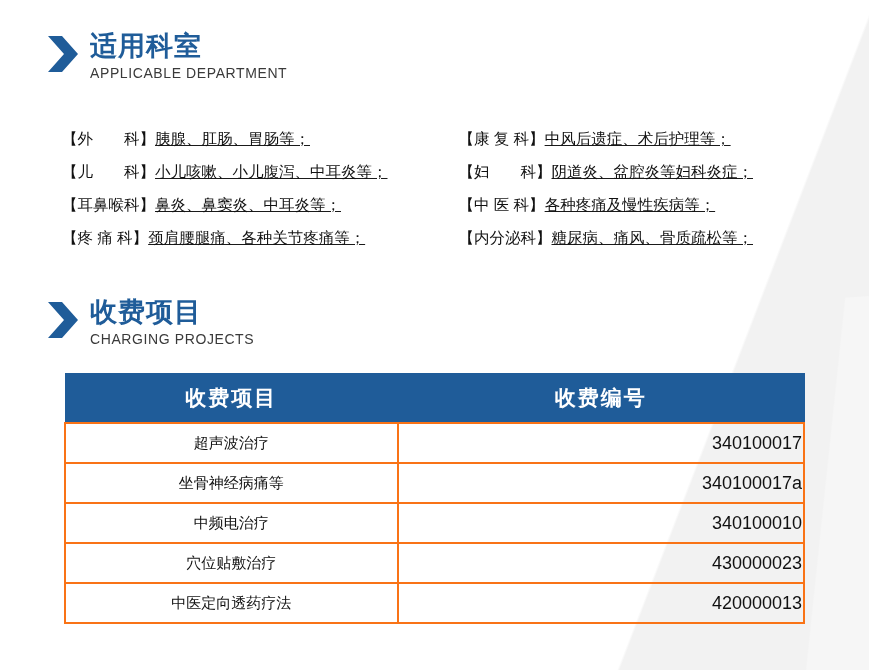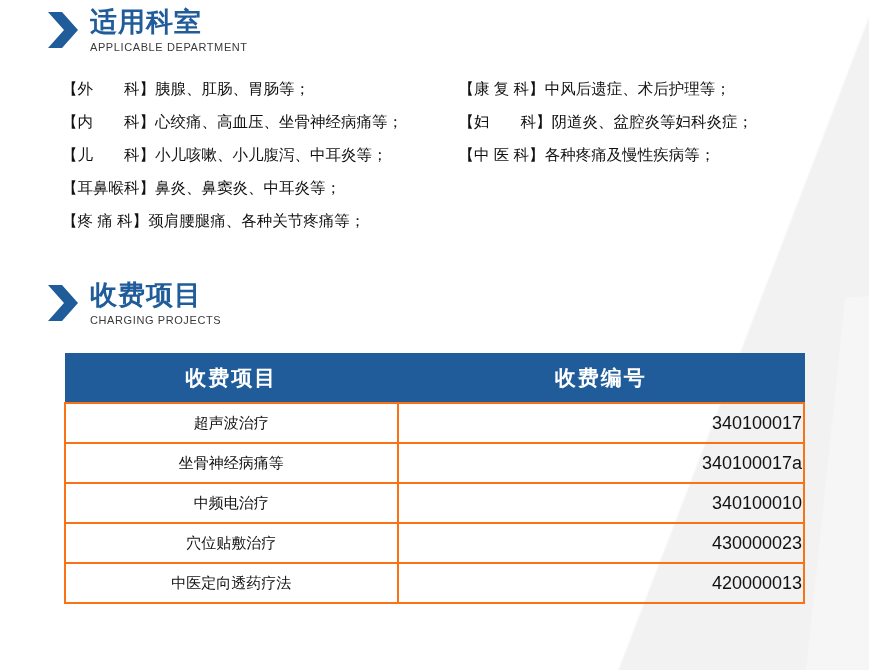--- a/index.html
+++ b/index.html
@@ -43,50 +43,51 @@
   .page {
     position: relative;
     z-index: 2;
     padding: 0 46px;
   }
 
   
   .section-head {
     display: flex;
     align-items: flex-start;
-    margin-top: 4px;
+    margin-top: 28px;
   }
   .chev {
     width: 34px;
     height: 46px;
     flex: 0 0 34px;
     margin-right: 10px;
     margin-top: 4px;
   }
   .chev svg { display: block; }
   .head-text { padding-top: 2px; }
   .head-cn {
     font-size: 27px;
     font-weight: bold;
     color: #1f5c99;
     letter-spacing: 1px;
     line-height: 32px;
   }
   .head-en {
-    font-size: 11px;
+    font-size: 14px;
     color: #3a3a3a;
     letter-spacing: 0.6px;
     margin-top: 3px;
   }
 
   
   .dept-wrap {
-    margin-top: 18px;
+    margin-top: 41px;
     display: flex;
     column-gap: 0;
+    text-decoration: underline;
   }
   .dept-col {
     width: 50%;
     box-sizing: border-box;
   }
   .dept-col.left { padding-left: 16px; }
   .dept-col.right { padding-left: 24px; }
   .dept-row {
     font-size: 15.5px;
     line-height: 33px;
@@ -151,42 +152,42 @@
       <div class="head-en">APPLICABLE DEPARTMENT</div>
     </div>
   </div>
 
   <div class="dept-wrap">
     <div class="dept-col left">
       <div class="dept-row">
         <span class="dept-name">【外　　科】</span><span>胰腺、肛肠、胃肠等；</span>
       </div>
       <div class="dept-row">
-        <span class="dept-name">【内　　科】</span><span>心绞痛、高血压、坐骨神经病痛等；</span>
-      </div>
-      <div class="dept-row">
         <span class="dept-name">【儿　　科】</span><span>小儿咳嗽、小儿腹泻、中耳炎等；</span>
       </div>
       <div class="dept-row">
         <span class="dept-name">【耳鼻喉科】</span><span>鼻炎、鼻窦炎、中耳炎等；</span>
       </div>
       <div class="dept-row">
         <span class="dept-name">【疼 痛 科】</span><span>颈肩腰腿痛、各种关节疼痛等；</span>
       </div>
     </div>
 
     <div class="dept-col right">
       <div class="dept-row">
         <span class="dept-name">【康 复 科】</span><span>中风后遗症、术后护理等；</span>
       </div>
       <div class="dept-row">
         <span class="dept-name">【妇　　科】</span><span>阴道炎、盆腔炎等妇科炎症；</span>
       </div>
       <div class="dept-row">
         <span class="dept-name">【中 医 科】</span><span>各种疼痛及慢性疾病等；</span>
+      </div>
+      <div class="dept-row">
+        <span class="dept-name">【内分泌科】</span><span>糖尿病、痛风、骨质疏松等；</span>
       </div>
     </div>
   </div>
 
   <div class="section-head second-head">
     <span class="chev">
       <svg width="34" height="46" viewBox="0 0 34 46">
         <polygon points="2,4 16,4 32,22 16,40 2,40 18,22" fill="#1f5c99"></polygon>
       </svg>
     </span>

